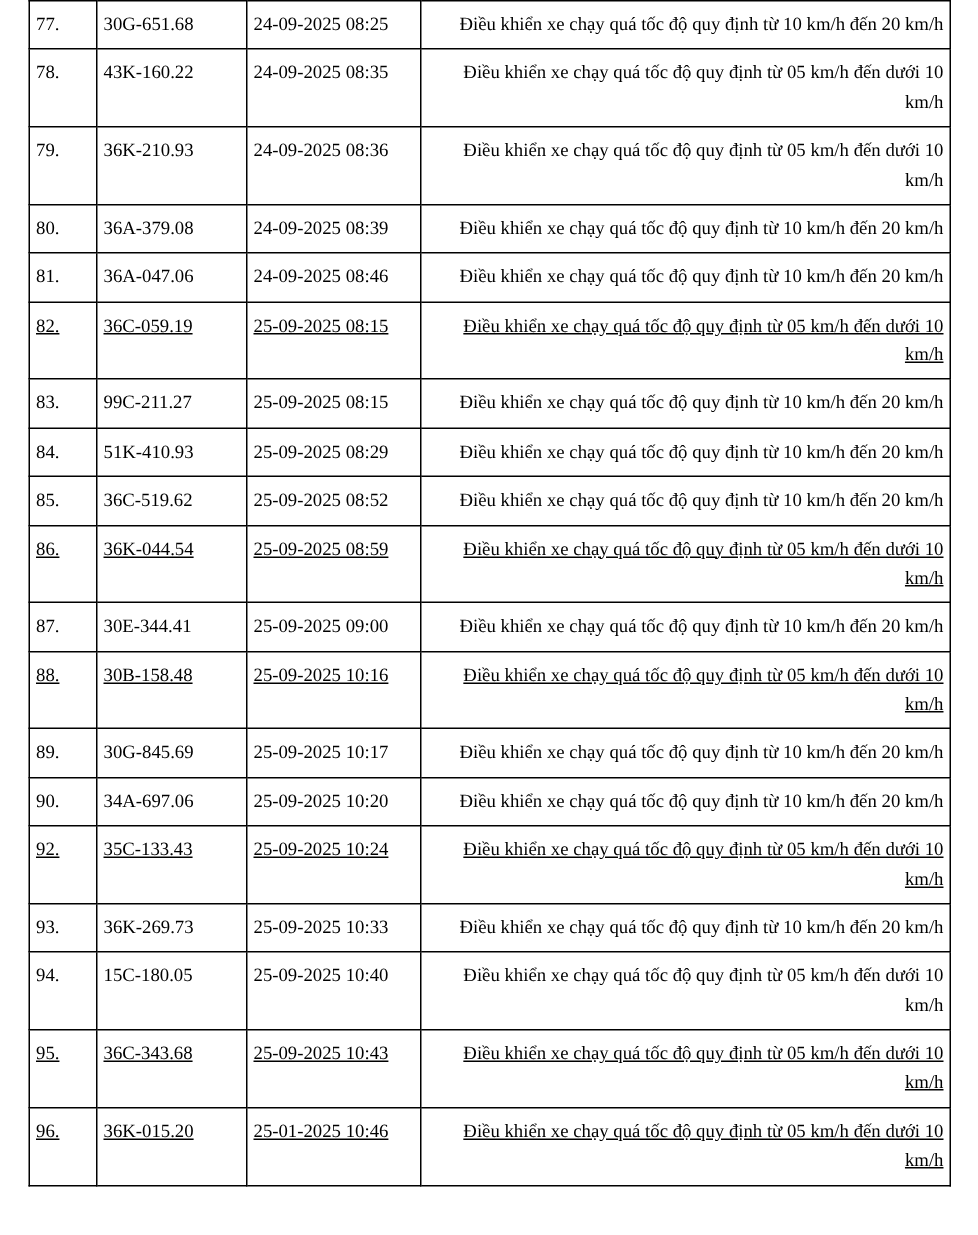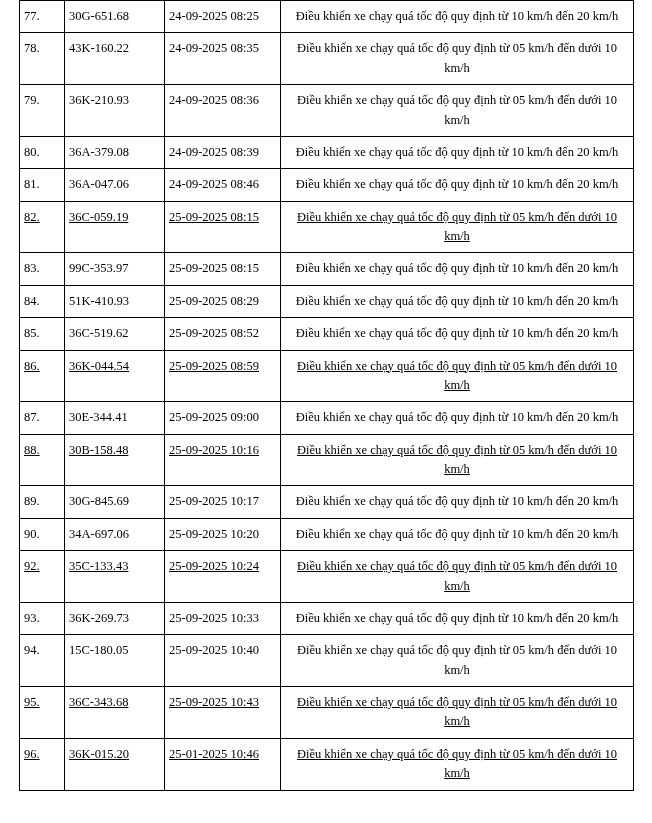--- a/index.html
+++ b/index.html
@@ -47,21 +47,21 @@
     text-align: left;
     padding-left: 10px;
     white-space: nowrap;
   }
   td.time {
     text-align: left;
     padding-left: 8px;
     white-space: nowrap;
   }
   td.desc {
-    text-align: center;
+    text-align: right;
     padding-left: 6px;
     padding-right: 6px;
   }
   .tall td { padding-bottom: 22px; text-decoration: underline; }
 </style>
 </head>
 <body>
 
 <div class="sheet">
   <table class="violations">
@@ -103,21 +103,21 @@
           <td class="desc">Điều khiển xe chạy quá tốc độ quy định từ 10 km/h đến 20 km/h</td>
         </tr>
         <tr class="tall">
           <td class="idx">82.</td>
           <td class="plate">36C-059.19</td>
           <td class="time">25-09-2025 08:15</td>
           <td class="desc">Điều khiển xe chạy quá tốc độ quy định từ 05 km/h đến dưới 10 km/h</td>
         </tr>
         <tr>
           <td class="idx">83.</td>
-          <td class="plate">99C-353.97</td>
+          <td class="plate">99C-211.27</td>
           <td class="time">25-09-2025 08:15</td>
           <td class="desc">Điều khiển xe chạy quá tốc độ quy định từ 10 km/h đến 20 km/h</td>
         </tr>
         <tr>
           <td class="idx">84.</td>
           <td class="plate">51K-410.93</td>
           <td class="time">25-09-2025 08:29</td>
           <td class="desc">Điều khiển xe chạy quá tốc độ quy định từ 10 km/h đến 20 km/h</td>
         </tr>
         <tr>

